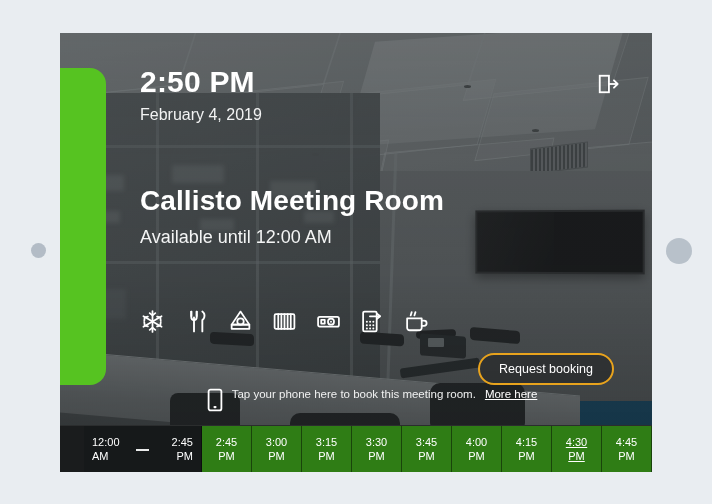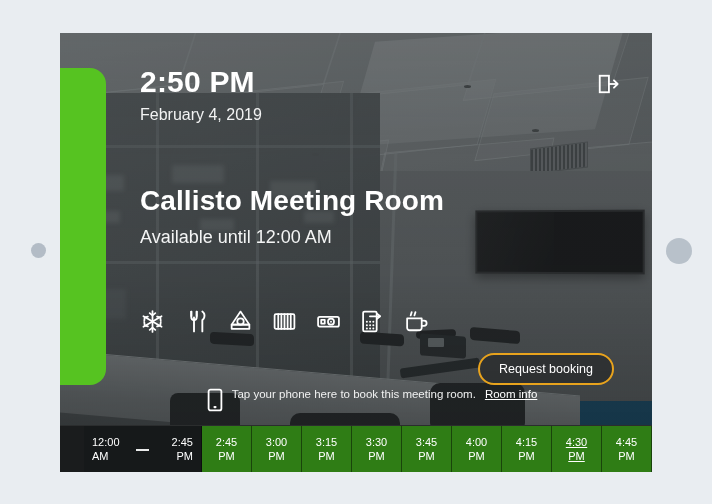--- a/index.html
+++ b/index.html
@@ -454,21 +454,21 @@
       </div>
 
       <button class="req-btn" style="border-color: rgb(232, 163, 29);">Request booking</button>
 
       <div class="tap-bar">
         <svg width="16" height="24" viewBox="0 0 16 24">
           <rect x="1.6" y="1.6" width="12.8" height="20.8" rx="2" fill="none" stroke="#ffffff" stroke-width="1.8"></rect>
           <rect x="6.4" y="18" width="3.2" height="2.2" rx="1.1" fill="#ffffff"></rect>
         </svg>
         <span class="tap-text">Tap your phone here to book this meeting room.</span>
-        <span class="more-info">Room info</span>
+        <span class="more-info">More here</span>
       </div>
 
       <div class="timeline" id="timeline">
         <div class="slot past">
           <span class="past-label">
             <span>12:00</span>
             <span>AM</span>
           </span>
           <span class="past-line"></span>
           <span class="past-label right">

